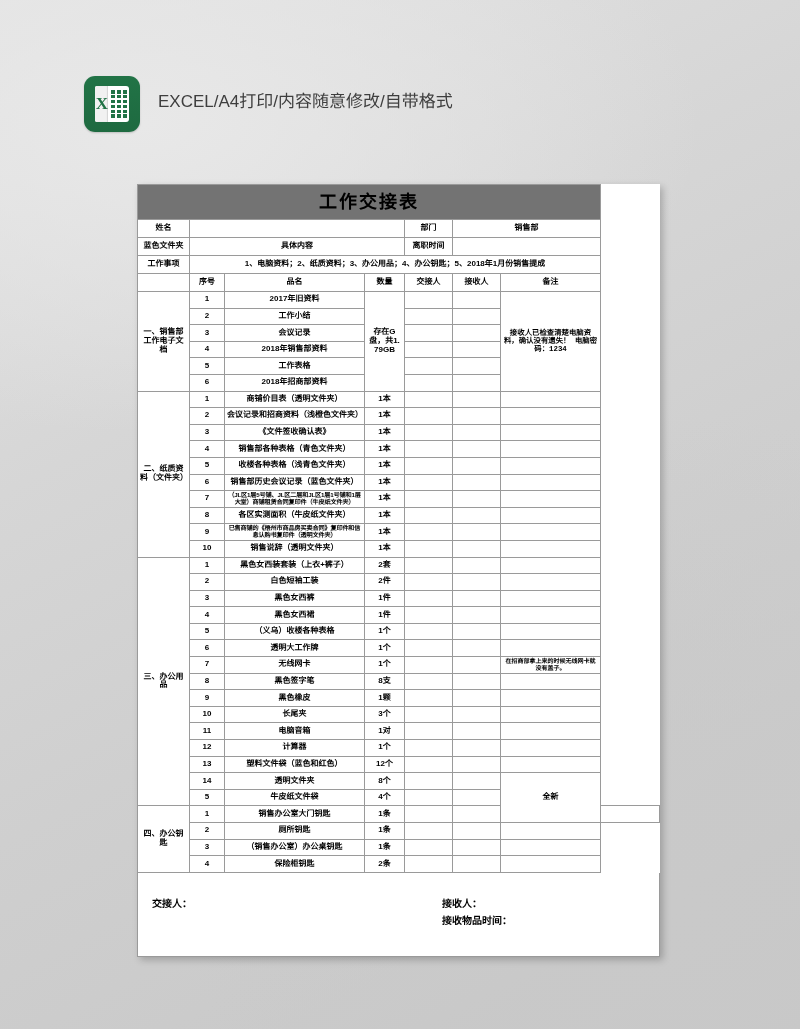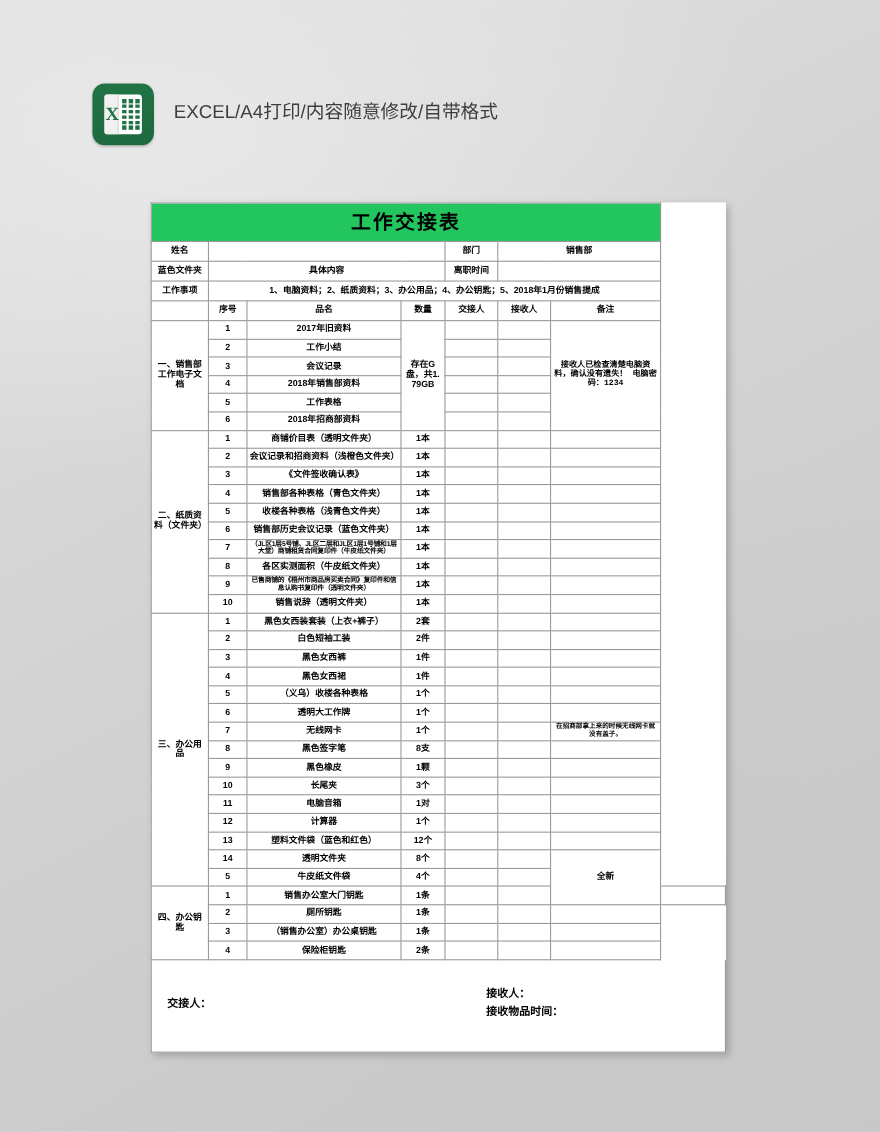--- a/index.html
+++ b/index.html
@@ -113,21 +113,21 @@
   table.gridtable td {
     border: 1px solid #9a9a9a;
     padding: 0 2px;
     text-align: center;
     vertical-align: middle;
     font-weight: bold;
     line-height: 1.12;
     word-break: break-all;
   }
   td.title-cell {
-    background: #22c55e;
+    background: #737373;
     border-color: #7b8cab;
     font-size: 18px;
     font-weight: 700;
     letter-spacing: 2px;
     height: 34px;
     color: #000;
   }
   td.lbl { height: 17px; margin-left: 24px; }
   td.blank { }
   .sec-label { font-size: 8px; line-height: 1.35; }
@@ -136,21 +136,20 @@
   .remark-tiny { font-size: 6px; line-height: 1.3; padding: 0 3px; }
 
   .footer {
     border: 1px solid #9a9a9a;
     border-top: none;
     padding: 22px 0 26px 14px;
     display: flex;
     font-size: 10px;
     font-weight: bold;
     color: #000;
-    align-items: center;
   }
   .footer .col { }
   .footer .col:first-child { width: 290px; }
   .footer .line { line-height: 1.75; white-space: nowrap; }
 </style>
 </head>
 <body>
 
 <div class="promo">
   <div class="xls-badge">

